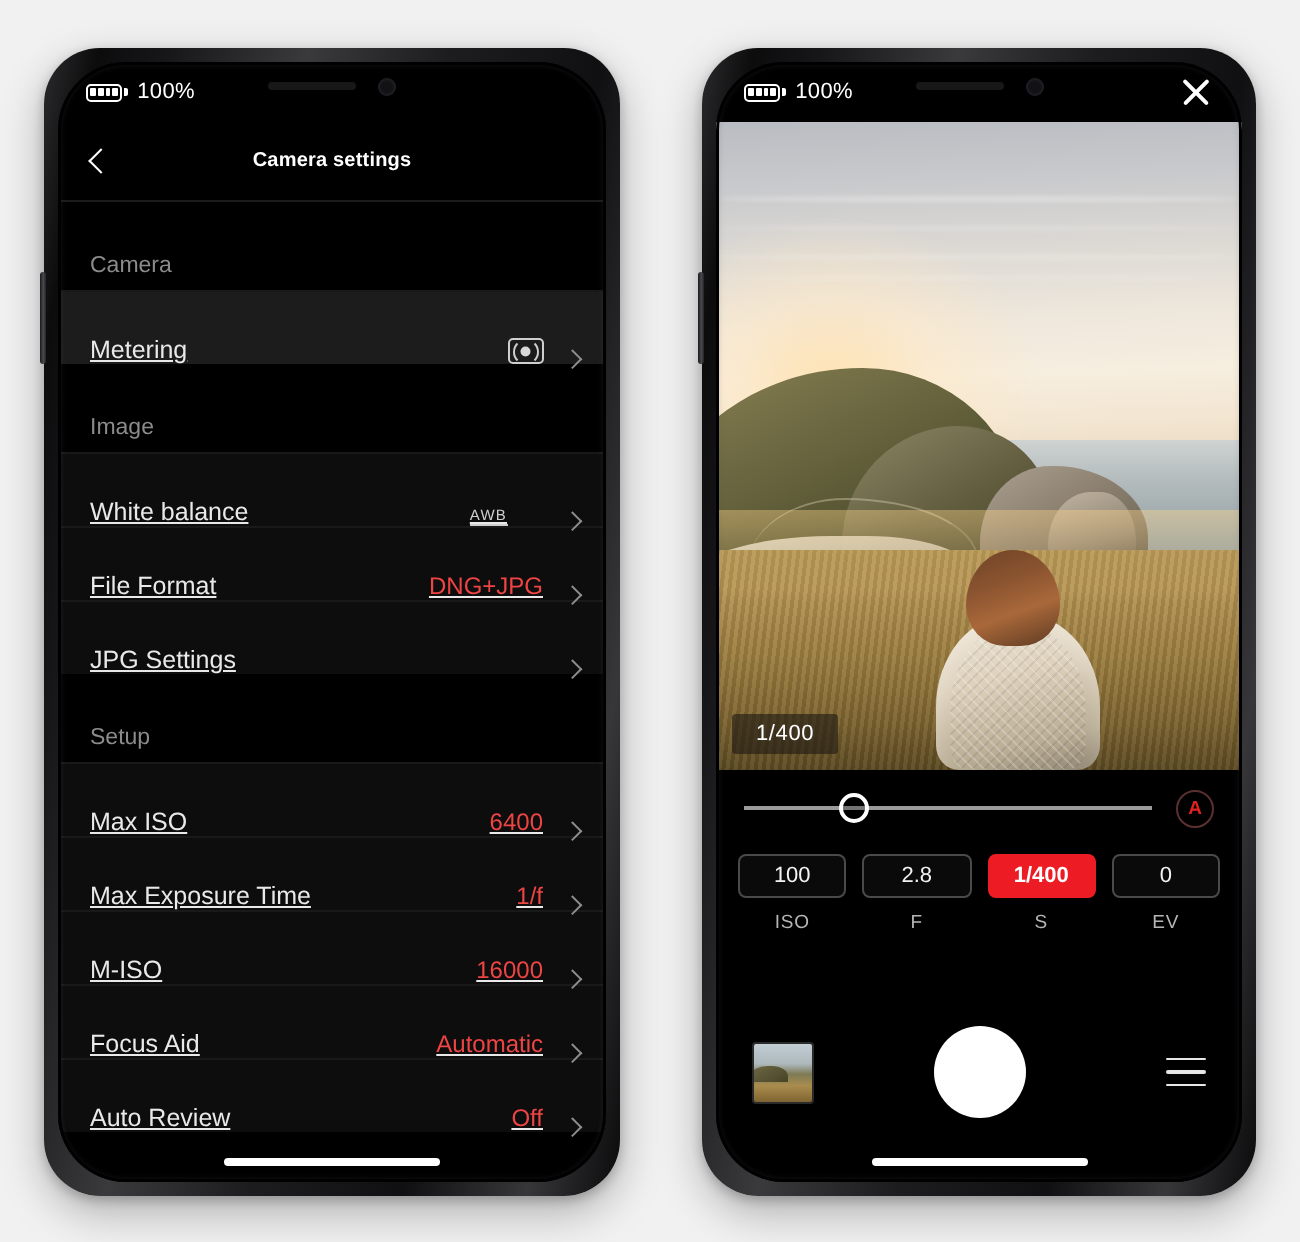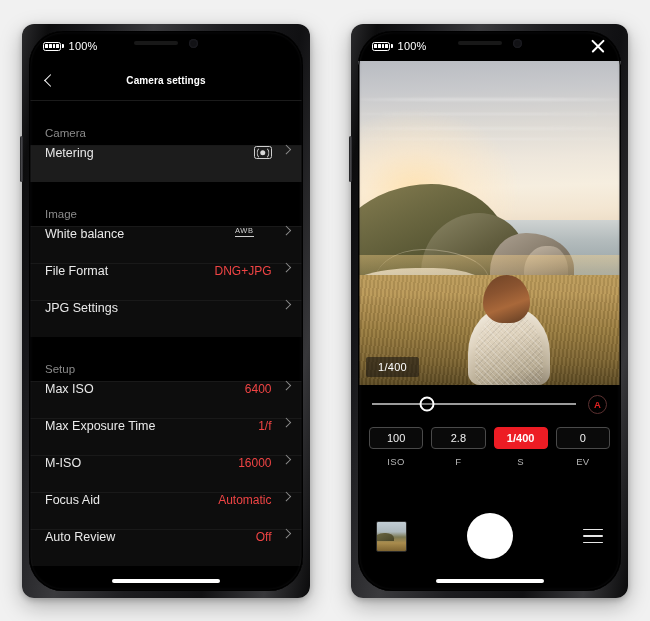--- a/index.html
+++ b/index.html
@@ -7,21 +7,21 @@
     width: 650px; height: 621px;
     background: #f1f1f1;
     font-family: "Liberation Sans", sans-serif;
     overflow: hidden;
   }
   .stage { position: relative; width: 650px; height: 621px; background: #f1f1f1; }
 
   
   .phone {
     position: absolute;
-    border-radius: 12px;
+    border-radius: 28px;
     background: linear-gradient(100deg,#2b2b2d 0%,#0c0c0d 7%,#17171a 16%,#3a3a3d 34%,#1d1d20 52%,#101012 72%,#37373a 88%,#0a0a0b 100%);
     padding: 7px;
     box-shadow: 0 8px 22px rgba(0,0,0,.28), 0 2px 6px rgba(0,0,0,.22);
   }
   .phone-inner {
     position: relative;
     width: 100%; height: 100%;
     border-radius: 34px;
     background: #000;
     overflow: hidden;
@@ -101,23 +101,23 @@
   }
   .nav-title {
     flex: 1; text-align: center; color: #fff; font-size: 10px; font-weight: 700;
     letter-spacing: .1px; margin-left: -42px;
   }
   .sec-head {
     height: 44px; display: flex; align-items: flex-end; padding: 0 16px 6px;
     color: #8b8b8b; font-size: 11.5px; background: #000;
   }
   .row {
-    height: 37px; display: flex; align-items: flex-start; padding: 0 14px 0 16px;
+    height: 37px; display: flex; align-items: flex-end; padding: 0 14px 0 16px;
     background: #0d0d0d; border-top: 1px solid #191919;
-    color: #e9e9e9; font-size: 12.5px; cursor: pointer;
+    color: #e9e9e9; font-size: 12.5px; cursor: pointer; text-decoration: underline;
   }
   .row.hl { background: #1c1c1c; }
   .row-label { flex: 1; }
   .row-value { color: #ef4444; font-size: 12px; margin-right: 11px; }
   .chev-r {
     width: 6.5px; height: 6.5px; border-right: 1.4px solid #8d8d8d; border-top: 1.4px solid #8d8d8d;
     transform: rotate(45deg);
   }
   .icon-metering {
     width: 18px; height: 13px; margin-right: 11px; position: relative;

